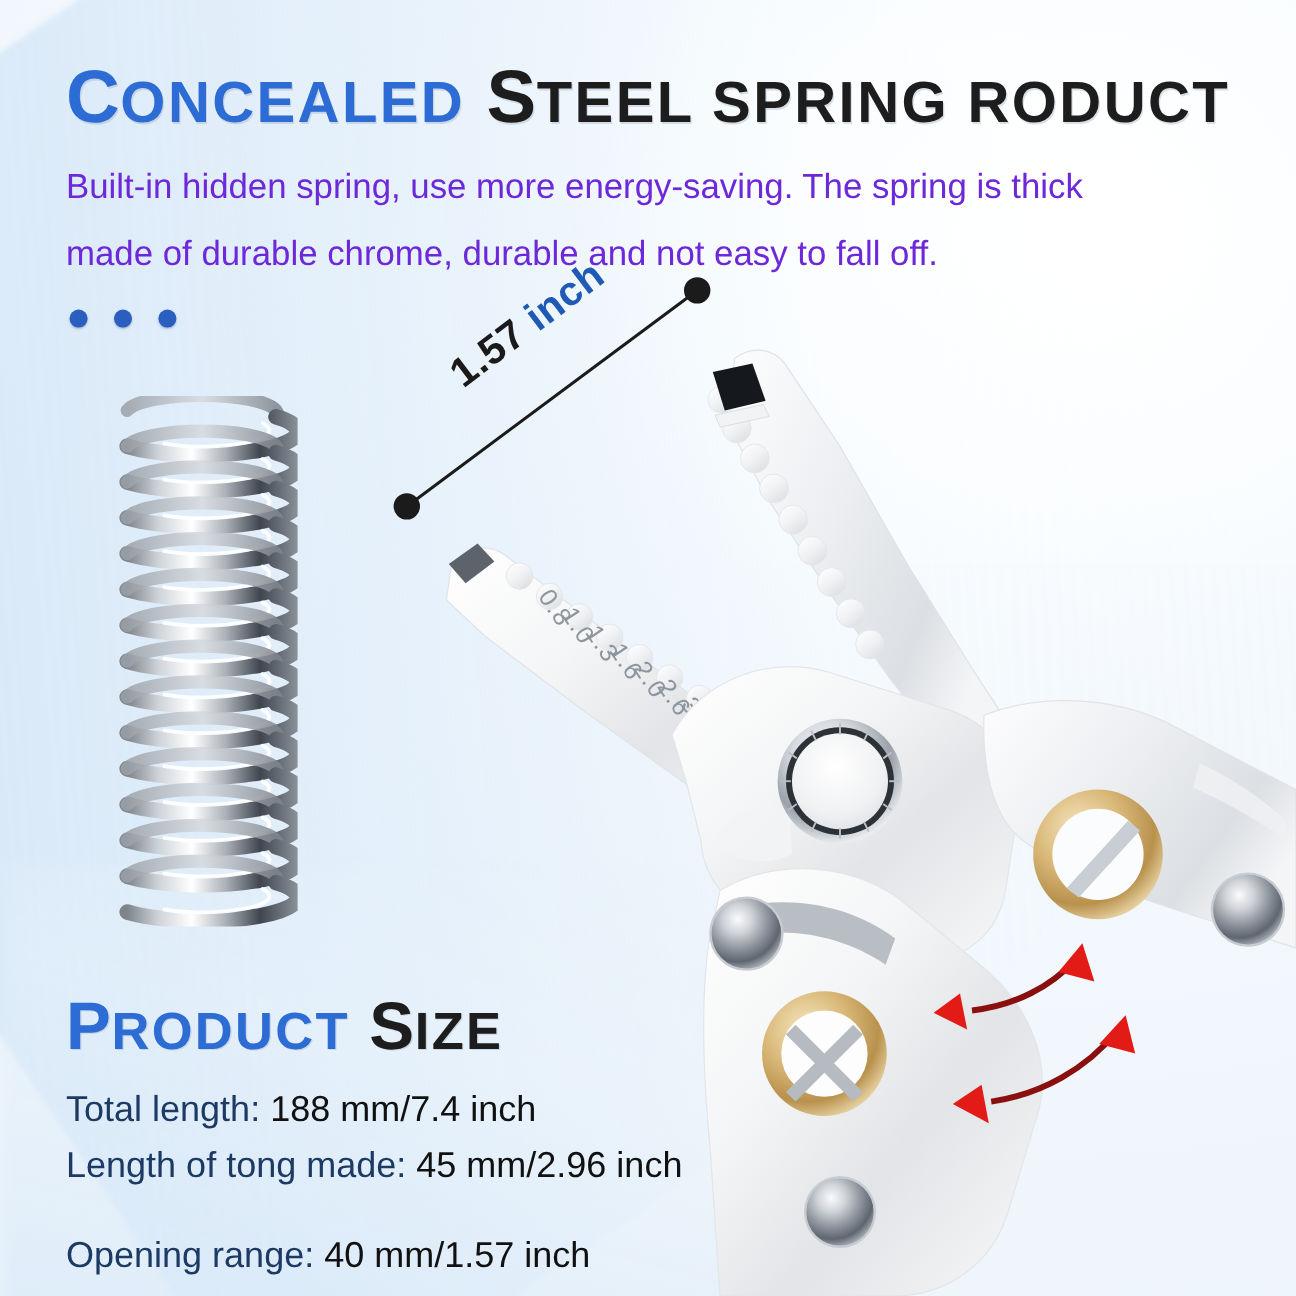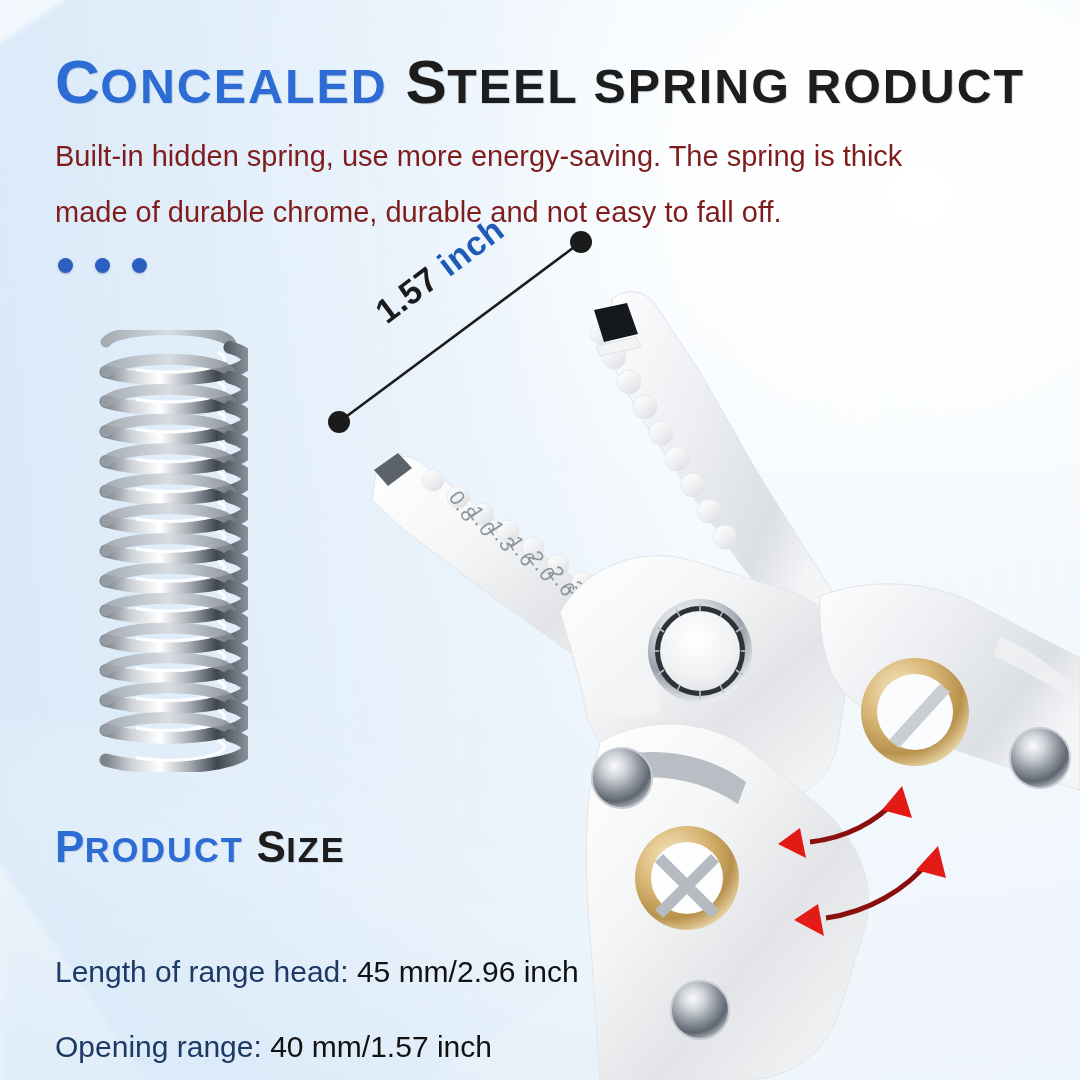--- a/index.html
+++ b/index.html
@@ -59,21 +59,21 @@
     left: 55px; top: 46px;
     font-size: 62px;
     font-stretch: condensed;
   }
   .blue { color: #2c6cd4; }
   .dark { color: #1d1d1d; }
 
   #subtitle-1, #subtitle-2 {
     position: absolute;
     left: 55px;
-    color: #7f1d1d;
+    color: #6d28d9;
     font-size: 29px;
     letter-spacing: 0px;
     white-space: nowrap;
   }
   #subtitle-1 { top: 140px; }
   #subtitle-2 { top: 196px; }
 
   
   .dot-row { position: absolute; left: 58px; top: 258px; }
   .dot-row i {
@@ -81,21 +81,21 @@
     width: 15px; height: 15px;
     border-radius: 50%;
     background: #2a5fbf;
     margin-right: 22px;
     box-shadow: 0 1px 2px rgba(40,70,120,0.35);
   }
 
   
   #title-size {
     left: 55px; top: 822px;
-    font-size: 44px;
+    font-size: 56px;
     font-stretch: condensed;
   }
   .spec-line {
     position: absolute;
     left: 55px;
     font-size: 30px;
     white-space: nowrap;
     color: #1c3a63;
   }
   .spec-line .val { color: #111111; }
@@ -403,20 +403,23 @@
   <div id="subtitle-2">made of durable chrome, durable and not easy to fall off.</div>
 
   <div class="dot-row">
     <i></i><i></i><i></i>
   </div>
 
   <div class="heading" id="title-size">
     <span class="blue cap">P</span><span class="blue rest">RODUCT</span><span>&nbsp;</span><span class="dark cap">S</span><span class="dark rest">IZE</span>
   </div>
 
+  <div class="spec-line" id="spec-1">
+    <span>Total length: </span><span class="val">188 mm/7.4 inch</span>
+  </div>
   <div class="spec-line" id="spec-2">
-    <span>Length of range head: </span><span class="val">45 mm/2.96 inch</span>
+    <span>Length of tong made: </span><span class="val">45 mm/2.96 inch</span>
   </div>
   <div class="spec-line" id="spec-3">
     <span>Opening range: </span><span class="val">40 mm/1.57 inch</span>
   </div>
 
 </div>
 
 </body></html>

